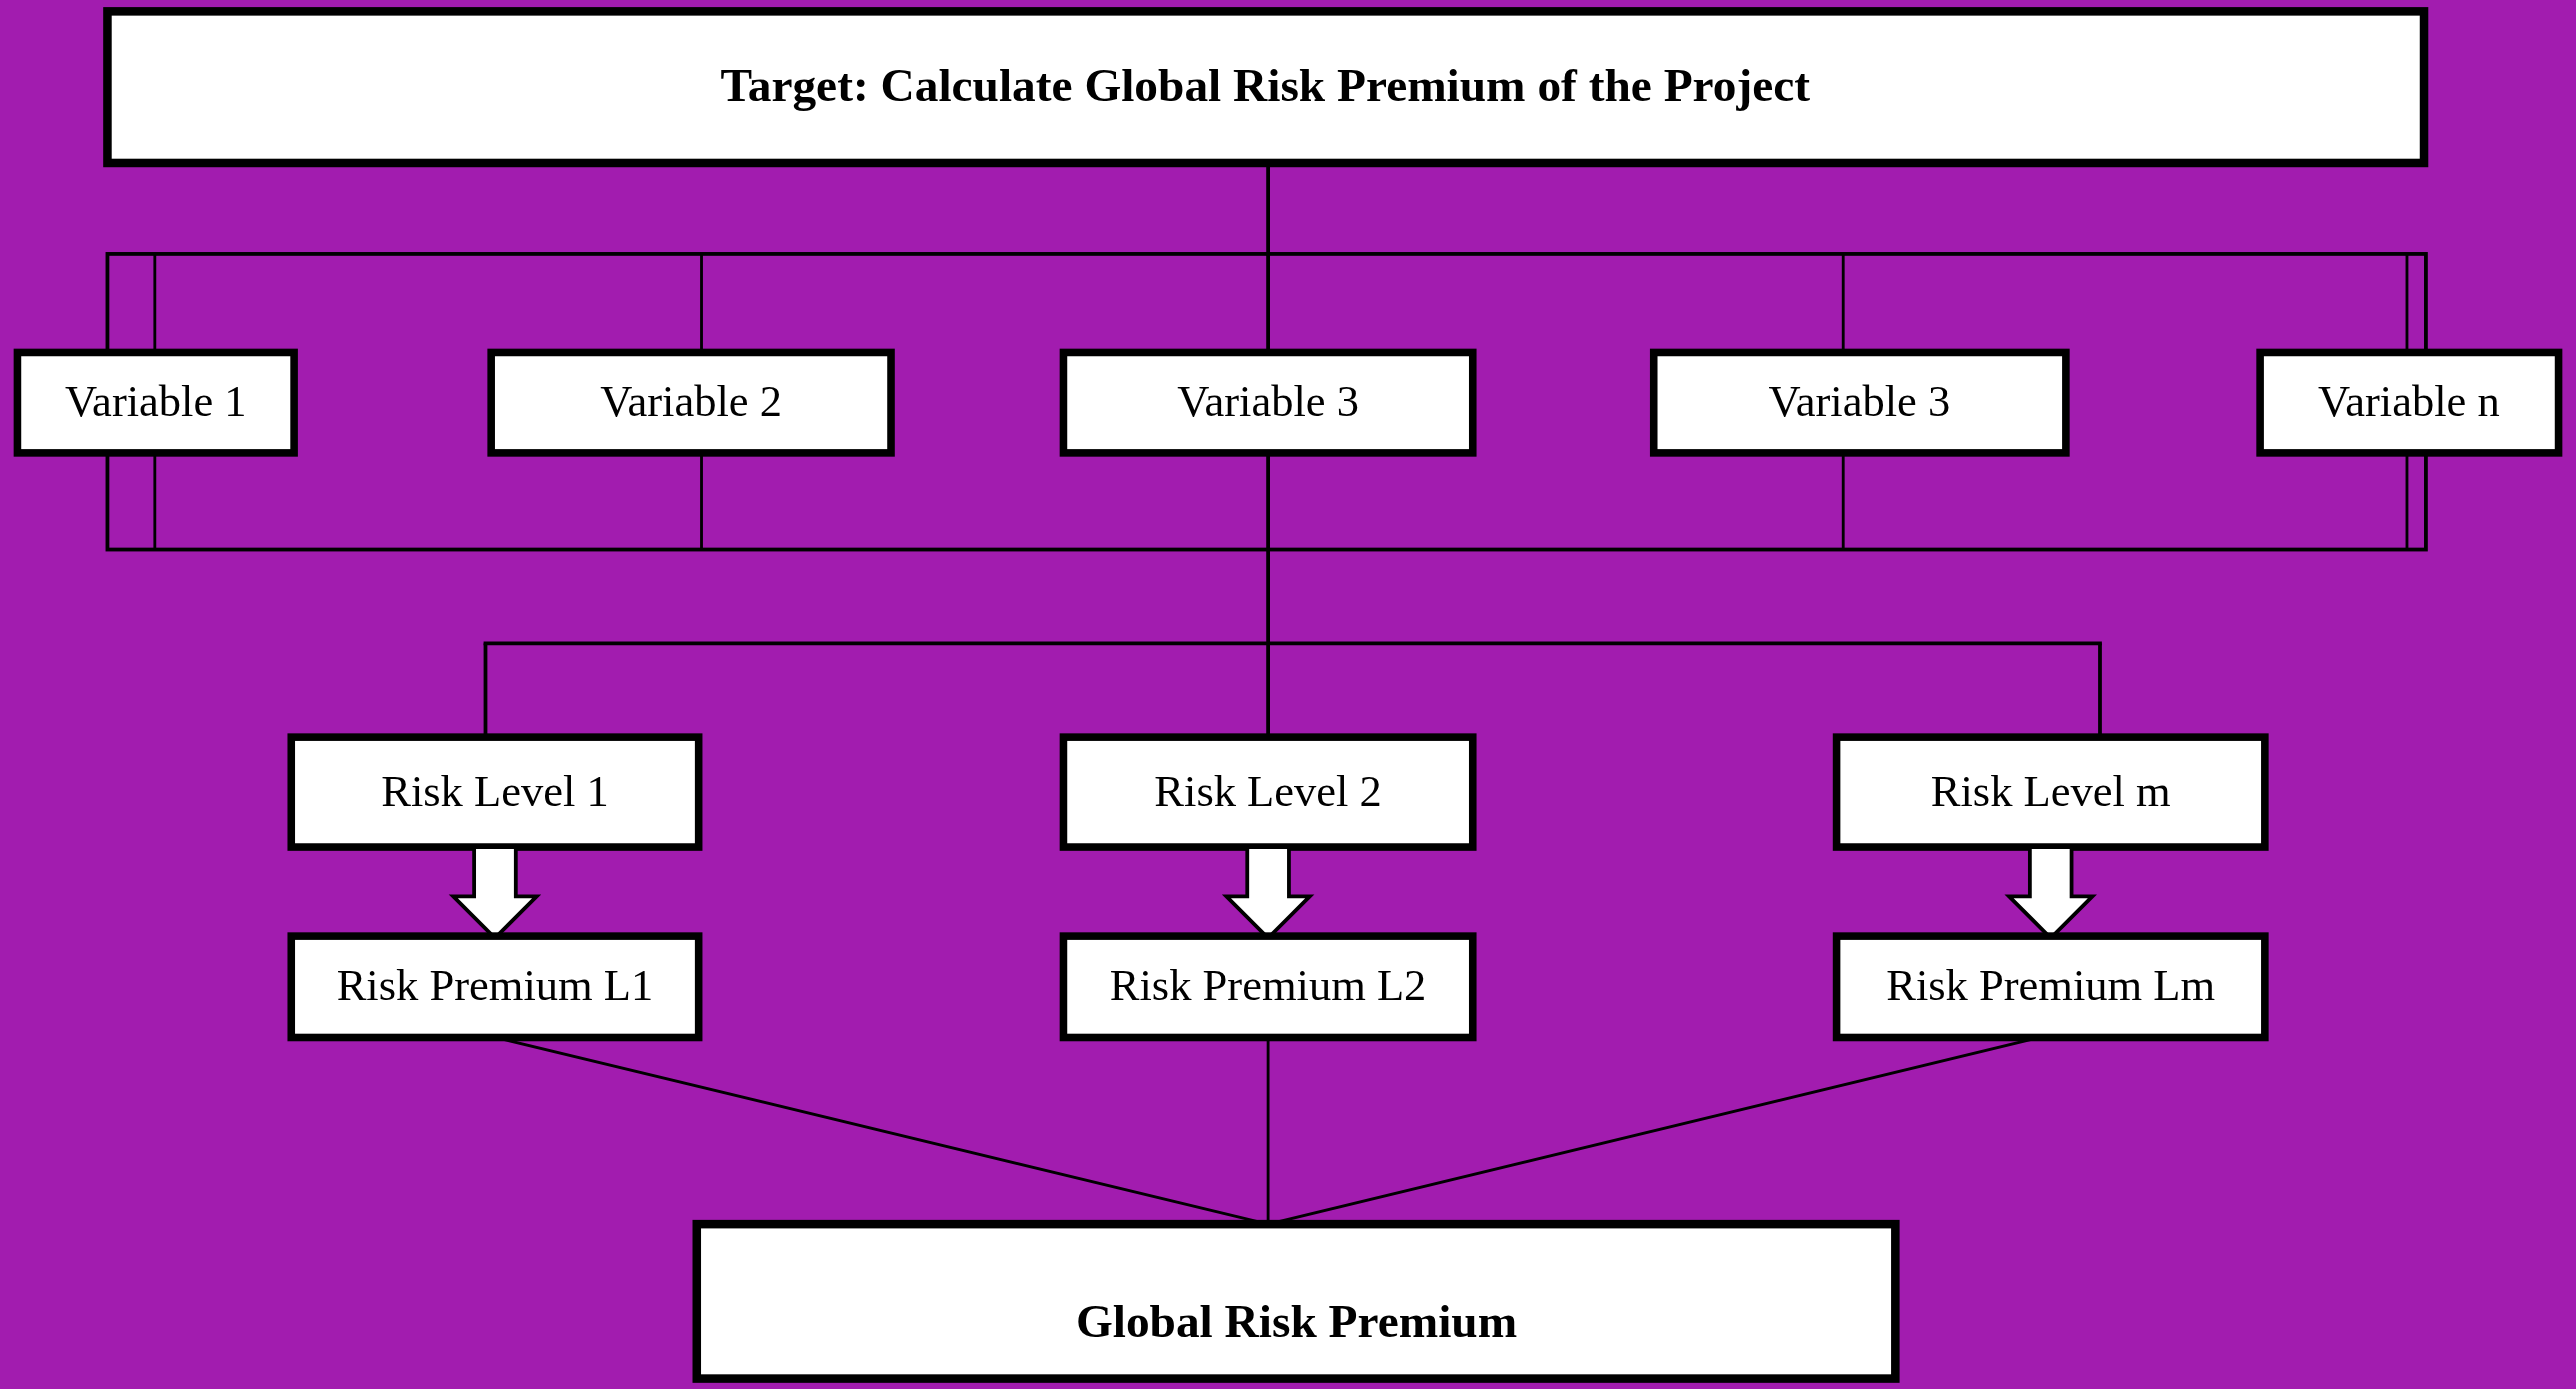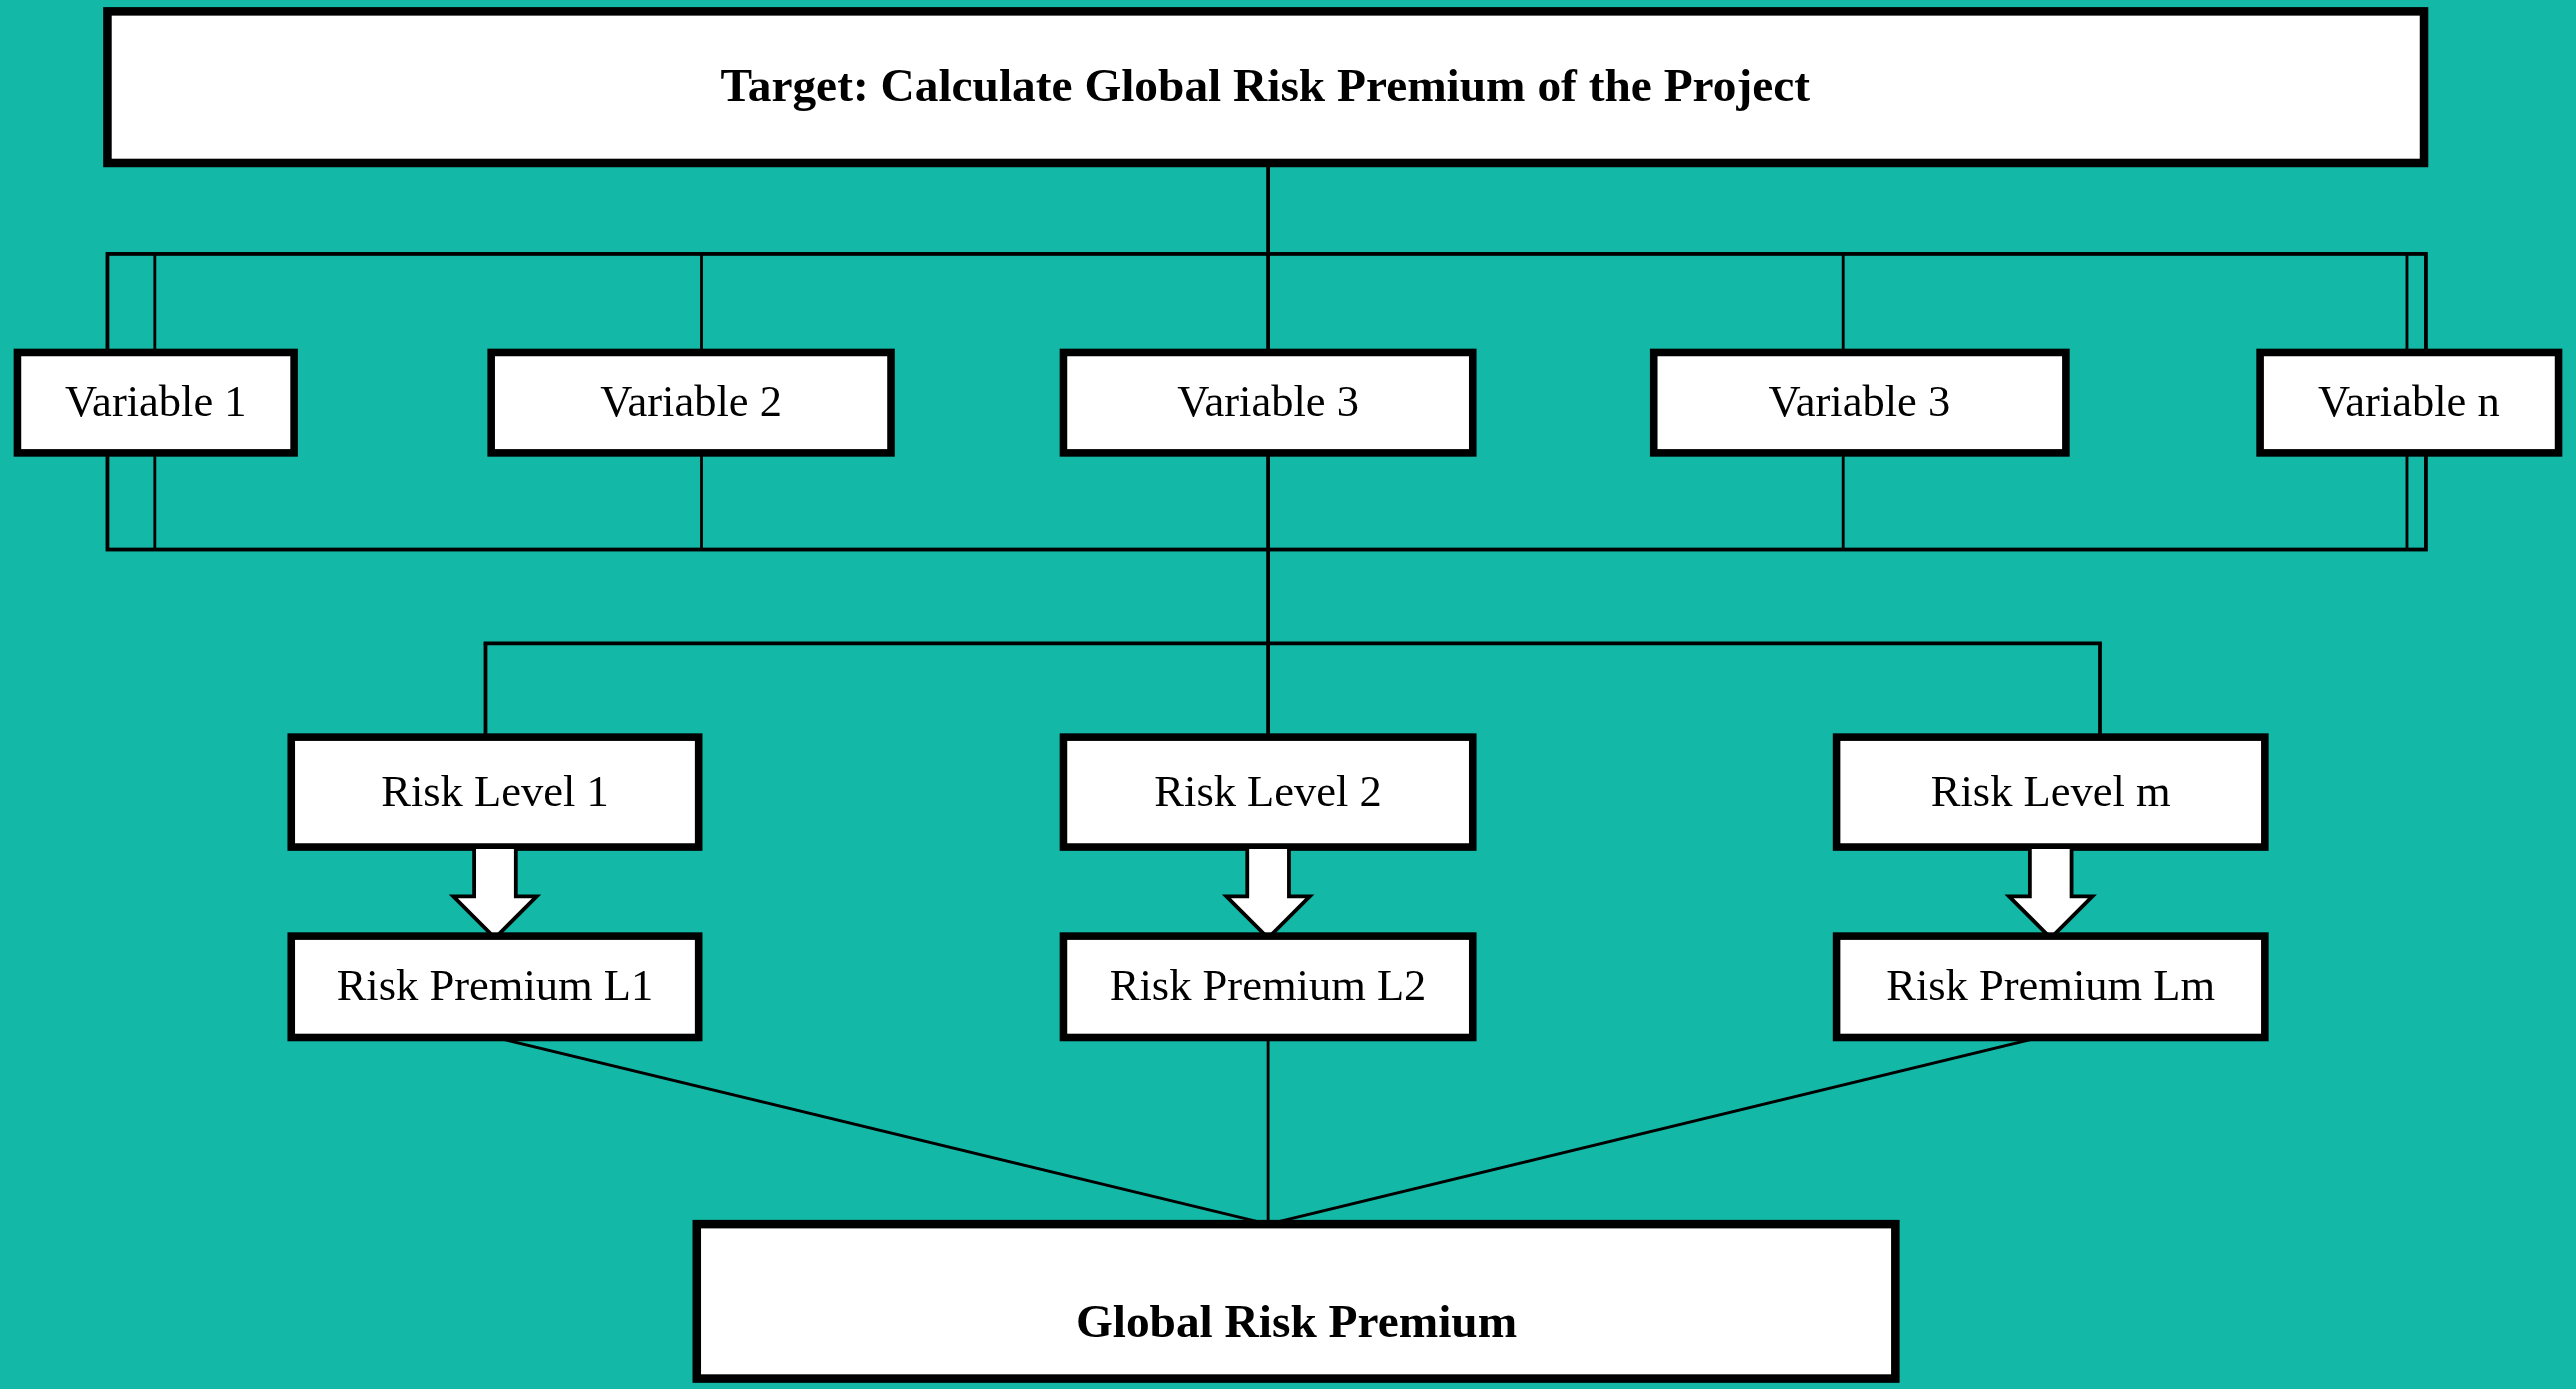--- a/index.html
+++ b/index.html
@@ -4,21 +4,21 @@
 <style>
   html, body {
     margin: 0;
     padding: 0;
     background: #ffffff;
   }
   #diagram-root {
     position: relative;
     width: 2576px;
     height: 1389px;
-    background: #14b8a6;
+    background: #a21caf;
     overflow: hidden;
     font-family: "Liberation Serif", "DejaVu Serif", serif;
   }
   svg#diagram-svg {
     position: absolute;
     inset: 0;
     width: 2576px;
     height: 1389px;
     display: block;
   }

